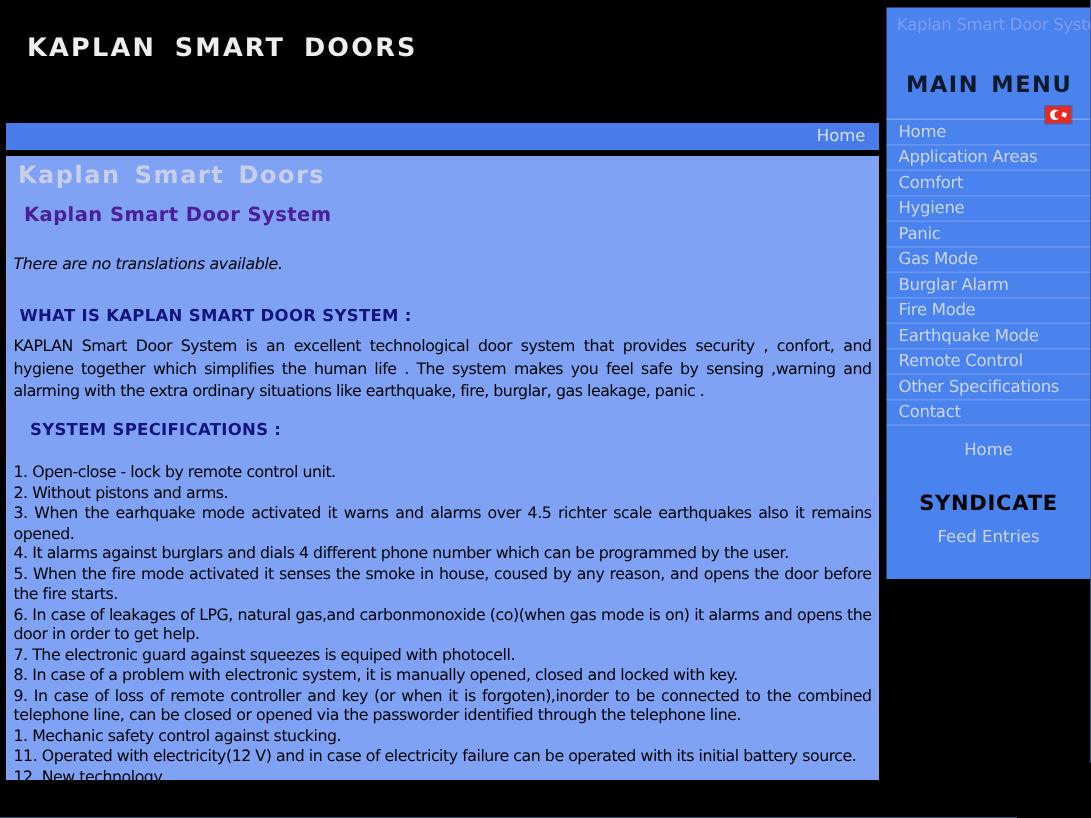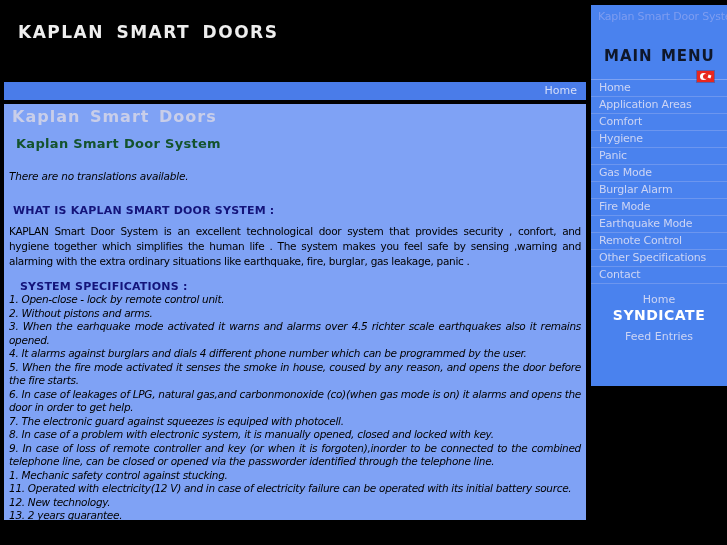--- a/index.html
+++ b/index.html
@@ -31,35 +31,35 @@
     background:#7fa2f5; height:416px;
     color:#000; overflow:hidden;
   }
   .page-heading {
     margin:3px 0 0 8px;
     color:#c9cee9; font-size:16px; font-weight:bold;
     letter-spacing:1px; word-spacing:3px;
   }
   .article-heading {
     margin:10px 0 0 12px;
-    color:#14532d; font-size:13px; font-weight:bold;
+    color:#4c1d95; font-size:13px; font-weight:bold;
     letter-spacing:0.3px;
   }
   .no-trans { margin:19px 0 0 5px; font-size:10.5px; letter-spacing:-0.2px;font-style:italic; }
   .section-heading {
     margin:22px 0 0 9px;
     color:#14147a; font-size:11px; font-weight:bold; letter-spacing:0.2px;
   }
   .section-heading.specs { margin-top:11px;margin-left:16px; }
   .body-par {
     margin:7px 5px 0 5px;
     font-size:10.5px; line-height:15px; letter-spacing:-0.3px;
     text-align:justify;
   }
-  .spec-list { margin:0 5px 0 5px;font-style:italic; }
+  .spec-list { margin:16px 5px 0 5px; }
   .spec-list .spec-item {
     font-size:10.5px; line-height:13.5px; letter-spacing:-0.3px;
     text-align:justify;
   }
 
   
   .sidebar {
     position:absolute; left:591px; top:5px; width:136px; height:381px;
     background:#4a82ee;
   }
@@ -86,21 +86,21 @@
   .flag .star { position:absolute; left:11px; top:4px; width:3px; height:3px; background:#fff; transform:rotate(20deg); }
   .menu-list { list-style:none; }
   .menu-list li {
     height:17px; line-height:16px; padding-left:8px;
     color:#ccd4f4; font-size:11px; letter-spacing:-0.2px;
     border-bottom:1px solid rgba(150,175,240,0.45);
     cursor:pointer; white-space:nowrap; overflow:hidden;
   }
   .side-footer { text-align:center; }
   .side-home { margin-top:9px; color:#ccd4f4; font-size:11px; }
-  .syndicate { margin-top:1px; color:#ffffff; font-size:14px; font-weight:bold; letter-spacing:0.5px; }
+  .syndicate { margin-top:22px; color:#000000; font-size:14px; font-weight:bold; letter-spacing:0.5px; }
   .feed { margin-top:7px; color:#ccd4f4; font-size:11px; }
 </style>
 </head>
 <body>
 
 <div class="site-header">
   <div class="site-title">KAPLAN SMART DOORS</div>
 </div>
 
 <div class="main-col">

